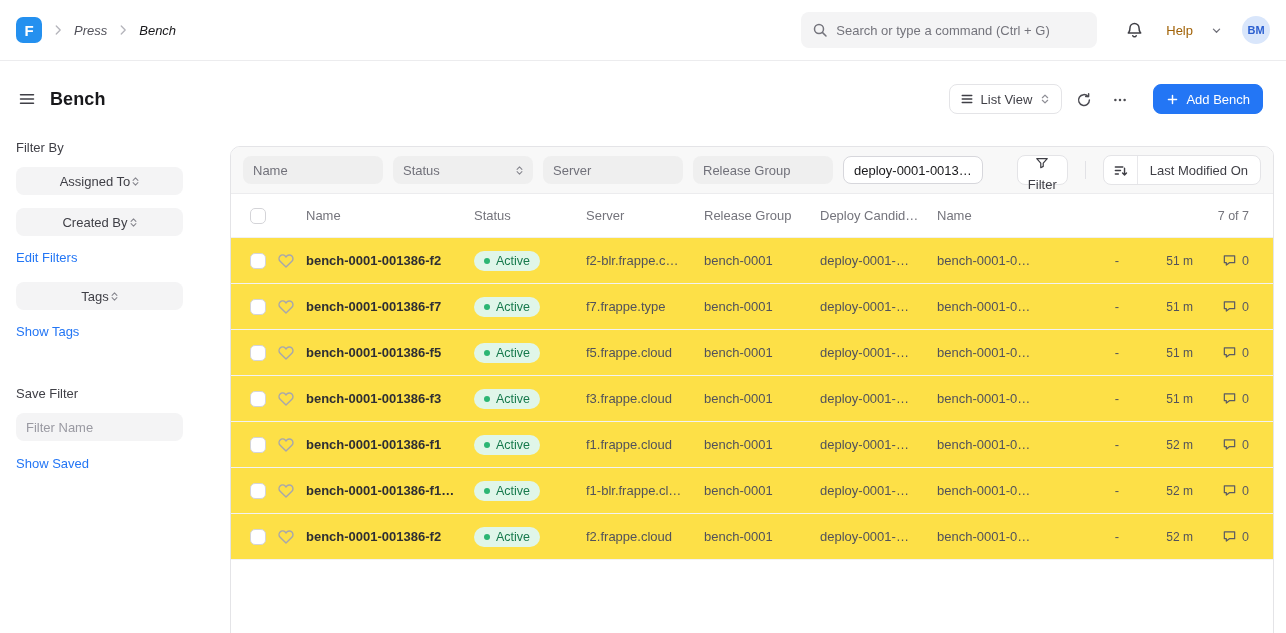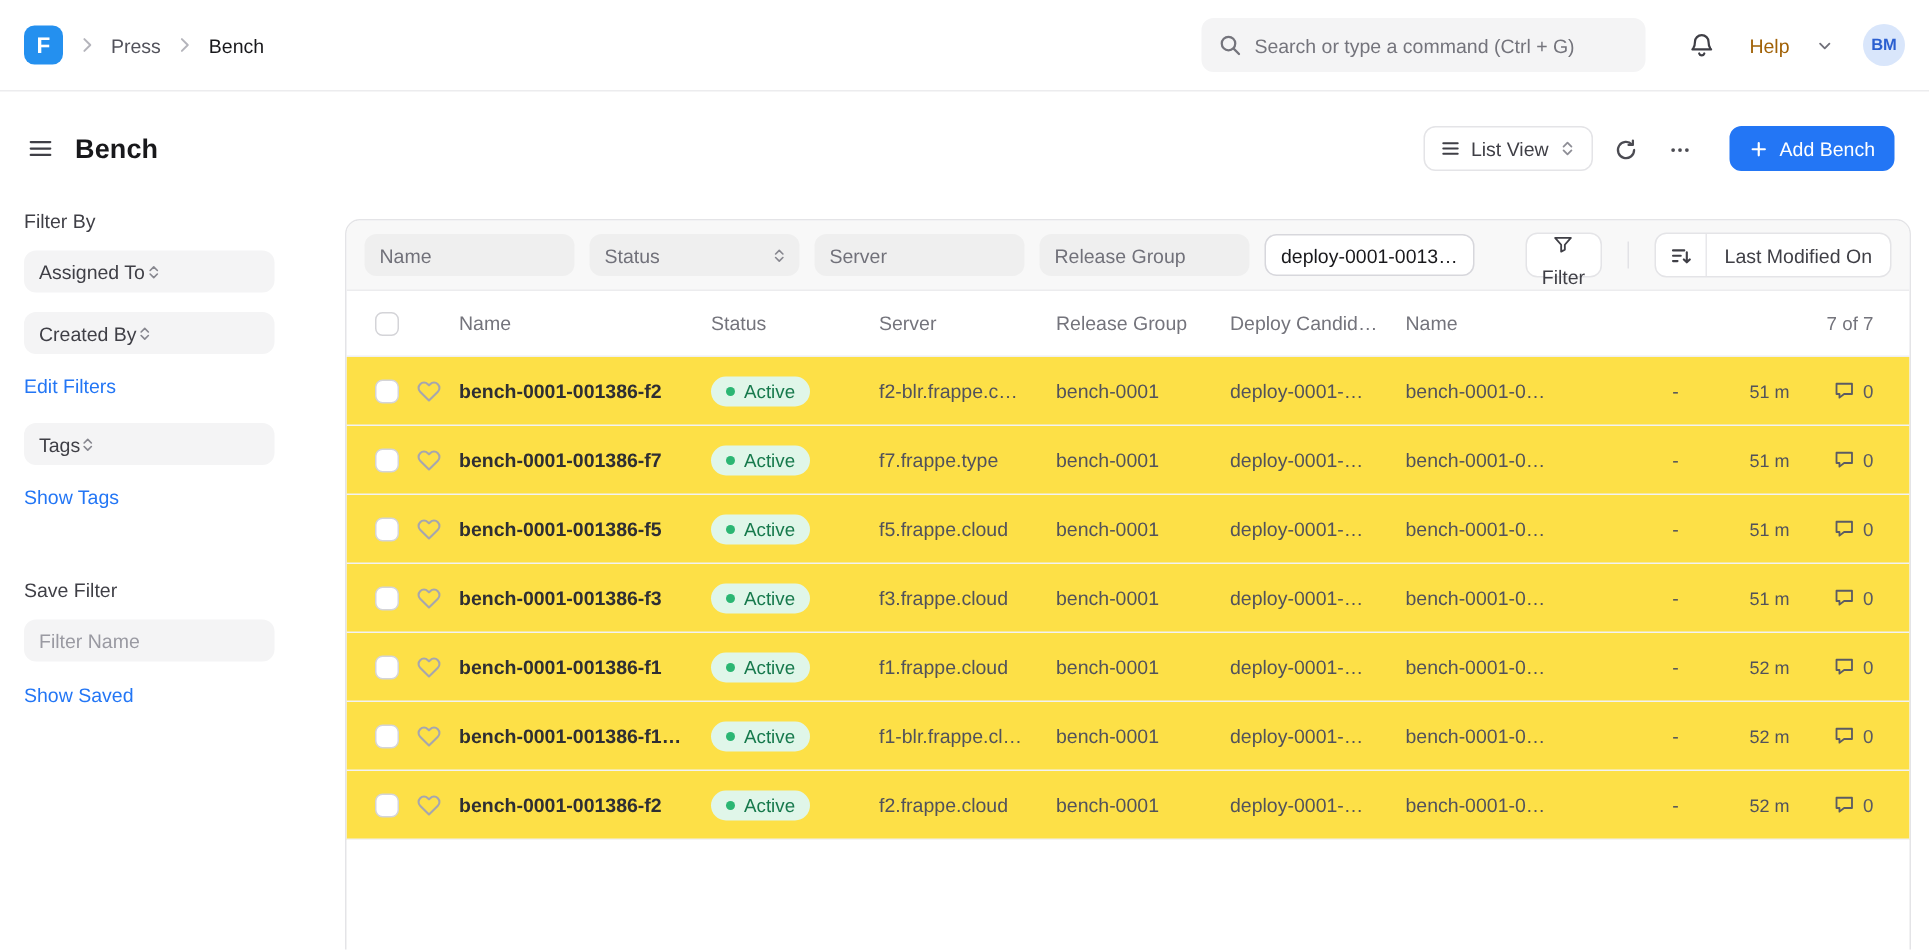--- a/index.html
+++ b/index.html
@@ -9,21 +9,21 @@
     font-size:13px; color:#18181b; background:#fff;
   }
   svg { display:block; flex-shrink:0; }
   button { font-family:inherit; }
 
   
   .topbar { height:61px; border-bottom:1px solid #ececee; display:flex; align-items:center; padding:0 16px; position:relative; background:#fff; }
   .tb-left { display:flex; align-items:center; gap:9px; }
   .logo { width:26px; height:26px; border-radius:7px; background:#2490ef; color:#fff; font-weight:700; font-size:15px; display:flex; align-items:center; justify-content:center; cursor:pointer; }
   .crumbchev { color:#b4b4bb; }
-  .crumb { color:#52525b; font-weight:500; cursor:pointer; }
+  .crumb { color:#52525b; font-weight:500; cursor:pointer;font-style:italic; }
   .crumb.current { color:#18181b; }
   .tb-right { margin-left:auto; display:flex; align-items:center; gap:20px; }
   .searchbar { width:296px; height:36px; background:#f4f4f5; border-radius:8px; display:flex; align-items:center; gap:8px; padding:0 11px; color:#74747c; cursor:pointer; margin-right:6px; }
   .iconbtn { background:none; border:none; color:#3f3f46; display:flex; align-items:center; justify-content:center; padding:2px; cursor:pointer; }
   .helpbtn { display:flex; align-items:center; gap:18px; background:none; border:none; color:#a16207; font-size:13px; cursor:pointer; }
   .helpbtn .chev { color:#71717a; }
   .avatar { width:28px; height:28px; border-radius:50%; background:#d9e6fb; color:#2b5fd0; font-size:11px; font-weight:700; display:flex; align-items:center; justify-content:center; cursor:pointer; }
 
   
   .page-header { display:flex; align-items:center; justify-content:space-between; padding:23px 23px 20px 16px; }
@@ -33,21 +33,21 @@
   .btn { height:30px; border:1px solid #e4e4e7; background:#fff; border-radius:8px; display:inline-flex; align-items:center; gap:7px; padding:0 10px; font-size:13px; color:#3f3f46; cursor:pointer; }
   .btn .chev { color:#8e8e96; }
   .btn-plain { border:none; background:none; width:28px; height:28px; padding:0; justify-content:center; color:#4b4b52; }
   .btn-primary { background:#2376f5; border-color:#2376f5; color:#fff; margin-left:11px; padding:0 12px; font-weight:500; }
 
   
   .body-wrap { display:flex; align-items:flex-start; }
   .sidebar { width:230px; flex-shrink:0; padding:6px 16px 0; }
   .side-label { font-size:13px; font-weight:500; color:#3f3f46; margin:0 0 12px; }
   .side-control { width:167px; }
-  .side-select { height:28px; background:#f4f4f5; border-radius:8px; display:flex; align-items:center; justify-content:flex-start; padding:0 8px 0 10px; color:#3f3f46; margin-bottom:13px; cursor:pointer; }
+  .side-select { height:28px; background:#f4f4f5; border-radius:8px; display:flex; align-items:center; justify-content:center; padding:0 8px 0 10px; color:#3f3f46; margin-bottom:13px; cursor:pointer; }
   .side-select .chev { color:#87878f; }
   .side-link { display:inline-block; color:#2376f5; margin:1px 0 17px; cursor:pointer; }
   .side-input { width:167px; height:28px; border:none; background:#f4f4f5; border-radius:8px; padding:0 10px; font:inherit; font-size:13px; color:#18181b; }
   .side-input::placeholder { color:#9a9aa2; }
   .gap-lg { height:30px; }
 
   .content { flex:1; min-width:0; padding-right:12px; }
   .card { border:1px solid #e4e4e7; border-radius:10px; background:#fff; height:500px; overflow:hidden; margin-top:12px; }
 
   

